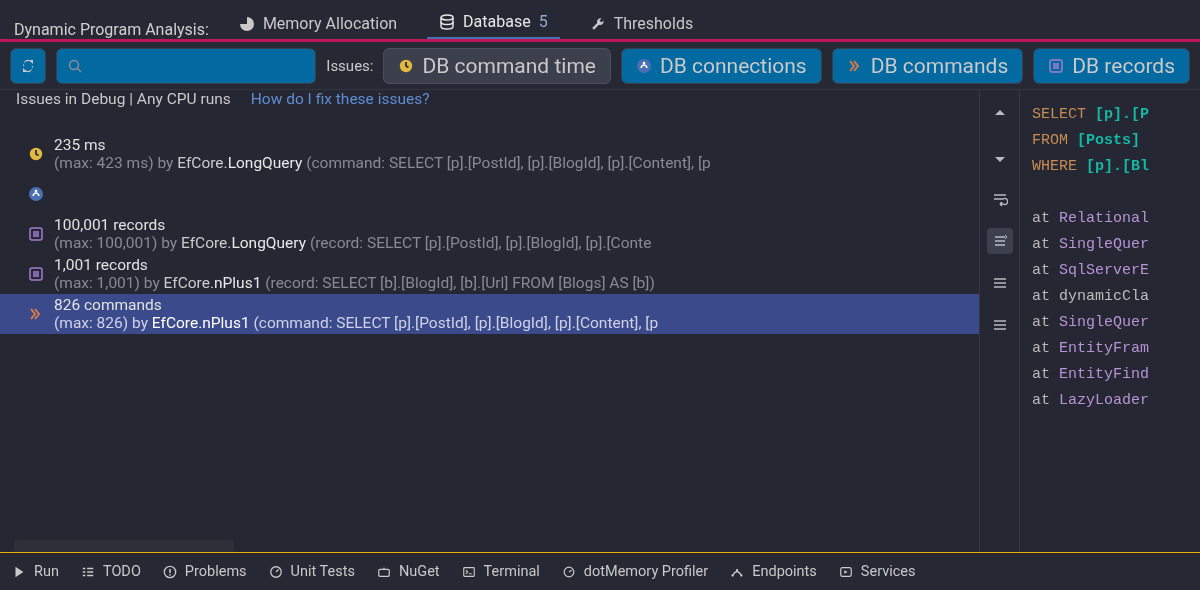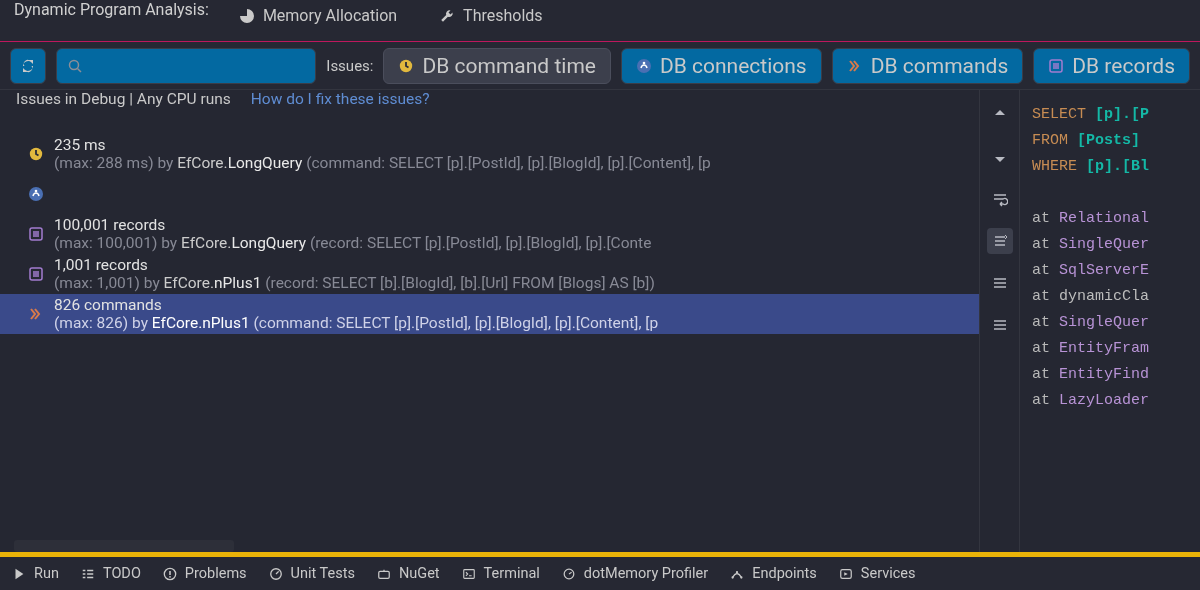--- a/index.html
+++ b/index.html
@@ -10,25 +10,25 @@
     color: #bbb;
     font-family: -apple-system, BlinkMacSystemFont, "Segoe UI", Roboto, sans-serif;
     font-size: 14px;
     overflow: hidden;
     display: flex;
     flex-direction: column;
   }
   
   .top-tabs {
     display: flex;
-    align-items: flex-start;
+    align-items: flex-end;
     height: 42px;
     padding: 0 14px;
     gap: 18px;
-    border-bottom: 1px solid #be185d;
+    border-bottom: 3px solid #be185d;
     background: #262833;
     flex-shrink: 0;
   }
   .top-tabs .label { color: #d0d0d0; font-size: 16px; }
   .tab-btn { display: flex; align-items: center; gap: 8px; padding: 6px 12px; color: #c9c9c9; font-size: 16px; cursor: pointer; }
   .tab-btn.active { color: #e8e8e8; border-bottom: 2px solid #4a6fb3; }
   .tab-btn.active .count { color: #8faad0; }
   .count { color: #888; }
   .icon { display: inline-flex; width: 16px; height: 16px; }
   
@@ -76,21 +76,21 @@
   
   .code-panel { width: 180px; padding: 12px 0 0 12px; font-family: Consolas, "Courier New", monospace; font-size: 15px; line-height: 26px; overflow: hidden; white-space: nowrap; }
   .kw { color: #c78c53; }
   .tbl { color: #14b8a6; font-weight: bold; }
   .sym { color: #bdbdbd; }
   .at { color: #b8b8b8; }
   .typ { color: #b893d6; }
   
   .bottom {
     display: flex; align-items: center; height: 38px; padding: 0 12px; gap: 22px;
-    background: #262833; border-top: 5px solid #eab308; flex-shrink: 0;
+    background: #262833; border-top: 1px solid #eab308; flex-shrink: 0;
   }
   .bottom .btm { display: flex; align-items: center; gap: 8px; color: #c9c9c9; font-size: 14.5px; cursor: pointer; white-space:nowrap; }
   svg { display:block; }
 </style>
 </head>
 <body>
 
 <svg width="0" height="0" style="position:absolute">
   <defs>
     <g id="i-pie">
@@ -188,20 +188,29 @@
 
 <div class="top-tabs">
   <span class="label">Dynamic Program Analysis:</span>
   <div class="tab-btn">
     <span class="icon">
         <svg width="16" height="16" viewBox="0 0 16 16">
           <use href="#i-pie"></use>
         </svg>
       </span>
     <span>Memory Allocation</span>
+  </div>
+  <div class="tab-btn active">
+    <span class="icon">
+        <svg width="16" height="16" viewBox="0 0 16 16">
+          <use href="#i-db"></use>
+        </svg>
+      </span>
+    <span>Database</span>
+    <span class="count">5</span>
   </div>
   <div class="tab-btn">
     <span class="icon">
         <svg width="16" height="16" viewBox="0 0 16 16">
           <use href="#i-wrench"></use>
         </svg>
       </span>
     <span>Thresholds</span>
   </div>
 </div>
@@ -263,21 +272,21 @@
     <div class="issue-list">
 
       <div class="issue-row">
         <span>
             <svg width="16" height="16" viewBox="0 0 16 16">
               <use href="#i-clock"></use>
             </svg>
           </span>
         <span class="txt">
           <span class="main">235 ms</span>
-          <span class="dim">(max: 288 ms)</span>
+          <span class="dim">(max: 423 ms)</span>
           <span class="dim"> by </span>
           <span class="ns">EfCore.</span><span class="cls">LongQuery</span>
           <span class="dim"> (command: SELECT [p].[PostId], [p].[BlogId], [p].[Content], [p</span>
         </span>
       </div>
 
       <div class="issue-row">
         <span>
             <svg width="16" height="16" viewBox="0 0 16 16">
               <use href="#i-conn"></use>

